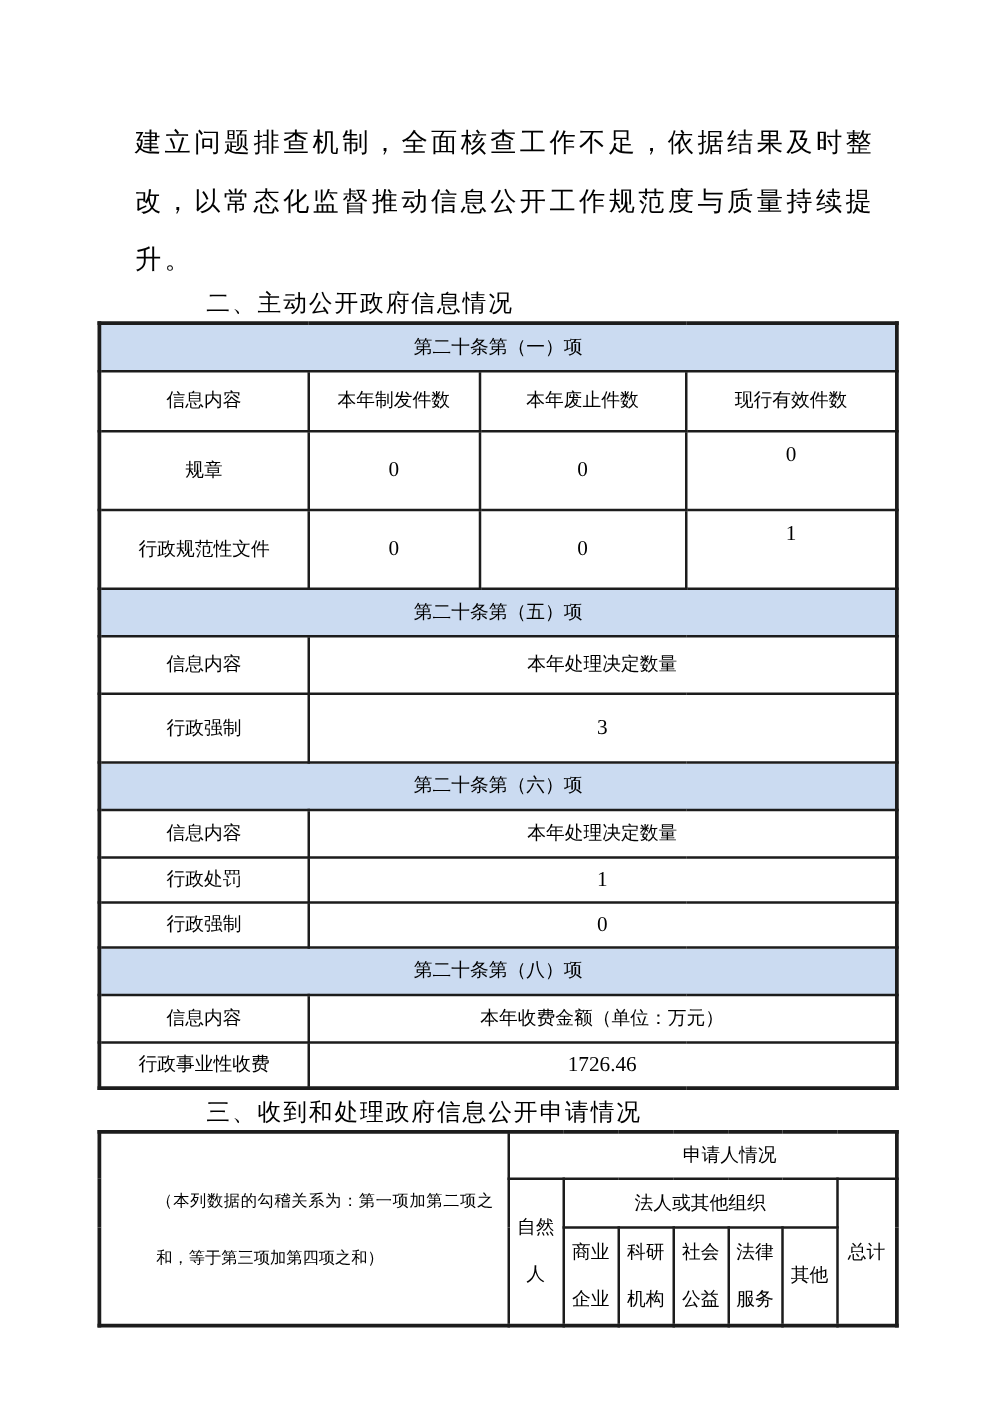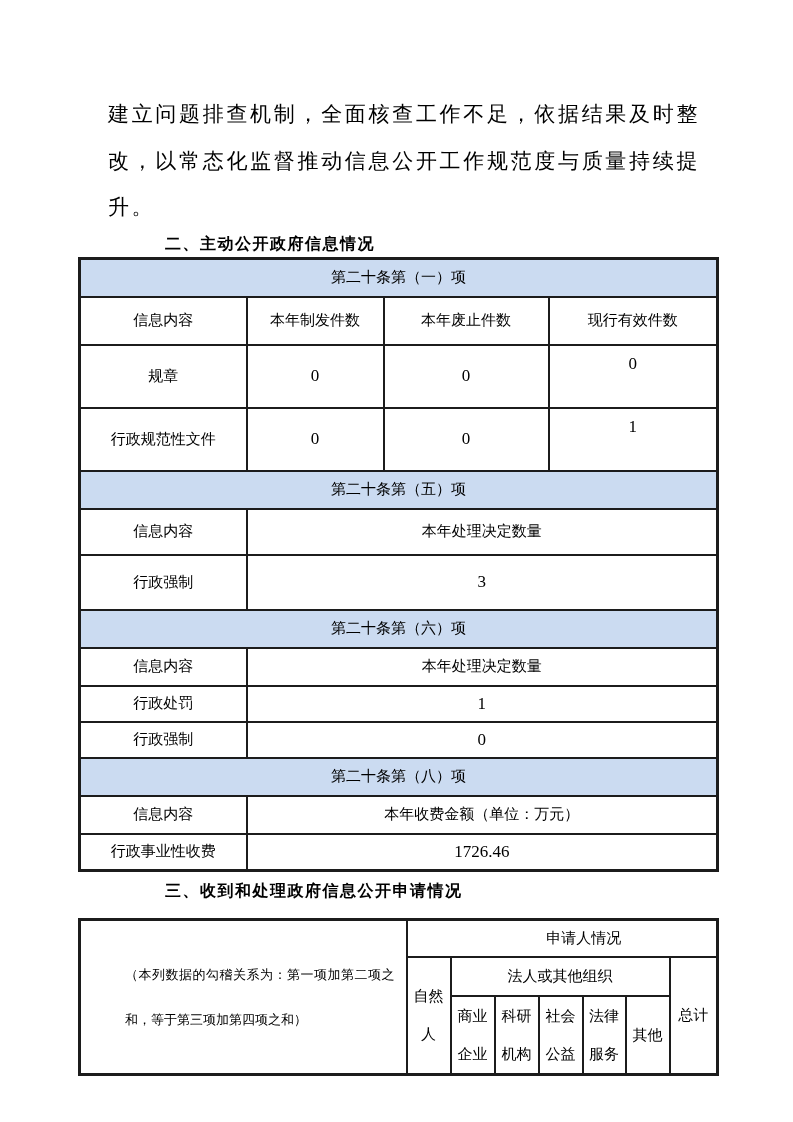--- a/index.html
+++ b/index.html
@@ -28,29 +28,28 @@
     margin: 0 16px 0 30px;
     width: 592px;
     font-size: 21px;
     line-height: 46.5px;
     letter-spacing: 2.6px;
     text-align: justify;
     text-align-last: left;
   }
   .sec-heading {
     font-family: "Liberation Sans", "DejaVu Sans", sans-serif;
-    font-size: 16px;
-    font-weight: bold;
+    font-size: 19px;
+    font-weight: normal;
     letter-spacing: 1.5px;
     line-height: 26px;
     margin: 0 0 0 87px;
   }
   .sec3 {
     margin-top: 6px;
-    margin-bottom: 14px;
   }
   table {
     border-collapse: collapse;
     table-layout: fixed;
     width: 638px;
     border: 3px solid var(--table-border, #1C1C1C);
   }
   td {
     border: 2px solid var(--table-border, #1C1C1C);
     text-align: center;

